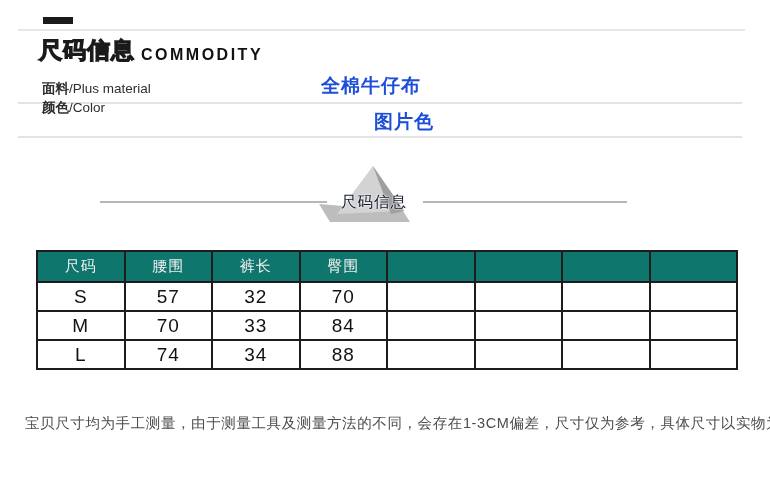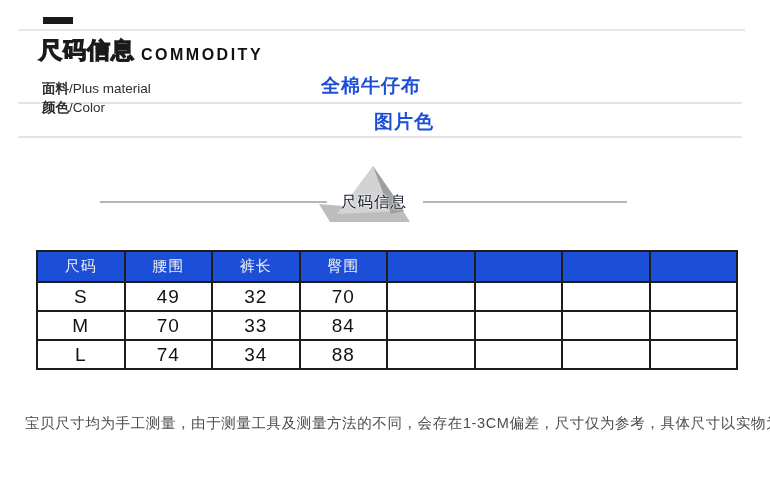--- a/index.html
+++ b/index.html
@@ -53,21 +53,21 @@
   .size-table {
     left: 36px; top: 250px; width: 702px;
     border-collapse: collapse; table-layout: fixed;
   }
   .size-table th, .size-table td {
     border: 2px solid #1c1c1c;
     text-align: center; vertical-align: middle;
     overflow: hidden; white-space: nowrap;
   }
   .size-table th {
-    height: 31px; background: #1d4ed8; color: #efefef;
+    height: 31px; background: #0f766e; color: #efefef;
     font-size: 15px; font-weight: 400; letter-spacing: 1px;
   }
   .size-table td {
     height: 29px; font-size: 19px; font-weight: 400; color: #111;
     letter-spacing: 1px; background: #fff;
   }
 
   
   .footnote {
     left: 25px; top: 413px; width: 740px;
@@ -114,21 +114,21 @@
       <th>臀围</th>
       <th></th>
       <th></th>
       <th></th>
       <th></th>
     </tr>
   </thead>
   <tbody>
     <tr>
       <td>S</td>
-      <td>49</td>
+      <td>57</td>
       <td>32</td>
       <td>70</td>
       <td></td>
       <td></td>
       <td></td>
       <td></td>
     </tr>
     <tr>
       <td>M</td>
       <td>70</td>

